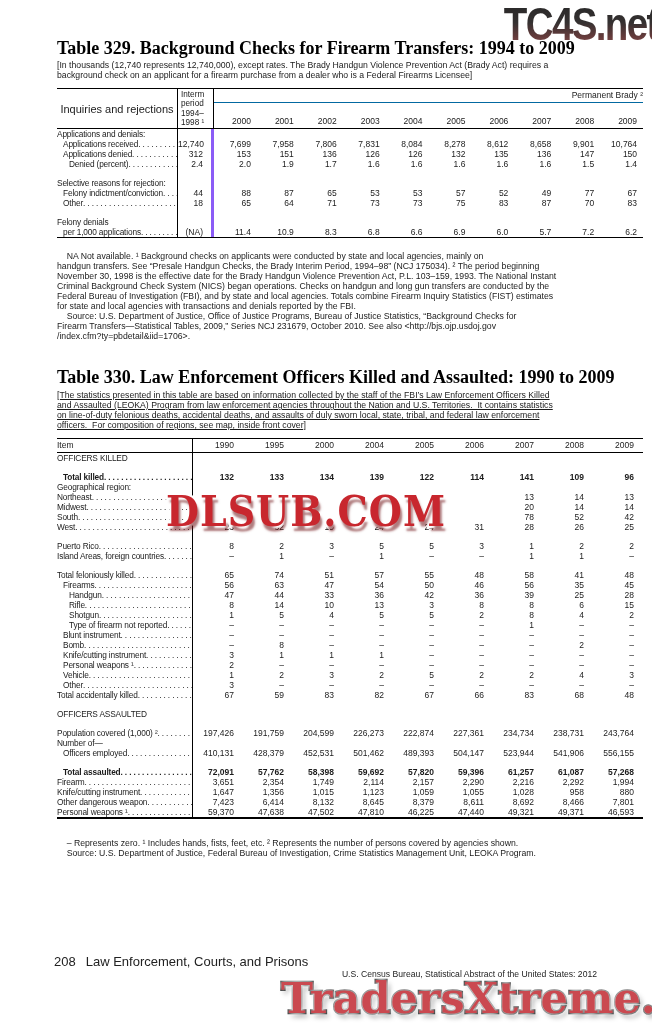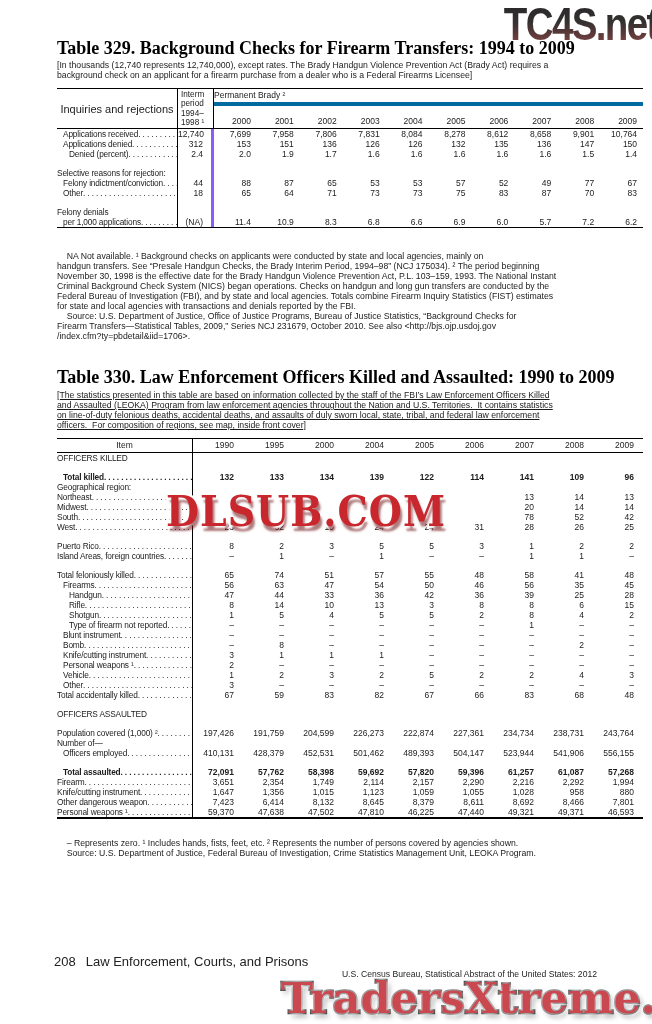--- a/index.html
+++ b/index.html
@@ -26,33 +26,33 @@
 
   
   #t329-wrap{top:88px;left:57px;width:586px;}
   #t329{border-bottom:1.5px solid #000;}
   .t329-head{display:flex;border-top:1.5px solid #000;border-bottom:1.5px solid #000;height:39px;}
   .t329-stub{width:121px;border-right:1px solid #000;display:flex;align-items:center;justify-content:center;
              font-size:11px;box-sizing:border-box;}
   .t329-interm{width:36px;border-right:1px solid #000;font-size:8.2px;line-height:9.4px;white-space:pre-wrap;
                padding:1px 0 0 3px;box-sizing:border-box;}
   .t329-brady{flex:1;display:flex;flex-direction:column;}
-  .t329-brady-t{text-align:left;border-bottom:4px solid #0369a1;font-size:8.5px;height:13px;line-height:13px;}
+  .t329-brady-t{text-align:right;border-bottom:1px solid #0369a1;font-size:8.5px;height:13px;line-height:13px;}
   .t329-years{flex:1;display:flex;align-items:flex-end;padding-bottom:2px;}
   .t329-years span{flex:1;text-align:right;padding-right:6px;box-sizing:border-box;font-size:8.5px;}
   #t329 .lblcell{width:121px;border-right:1px solid #000;}
   #t329 .val{flex:1;padding-right:6px;}
   #t329 .val:nth-child(2){flex:none;width:36px;border-right:3px solid #8b5cf6;padding-right:8px;}
   #fn329{top:251px;left:57px;}
 
   
   #t330-wrap{top:438px;left:57px;width:586px;}
   #t330{border-bottom:2px solid #000;}
   .t330-head{display:flex;border-top:1.5px solid #000;border-bottom:1.5px solid #000;height:13px;line-height:12px;font-size:8.5px;}
-  .t330-item{width:136px;border-right:1.5px solid #000;text-align:center;box-sizing:border-box;}
+  .t330-item{width:136px;border-right:1.5px solid #000;text-align:left;box-sizing:border-box;}
   .t330-years{flex:1;display:flex;}
   .t330-years span{flex:1;text-align:right;padding-right:9px;box-sizing:border-box;}
   #t330 .lblcell{width:136px;border-right:1.5px solid #000;}
   #t330 .val{flex:1;padding-right:9px;}
   #fn330{top:838px;left:57px;}
 
   
   .pageline{top:954px;left:54px;font-size:13px;color:#222;}
   .pageline .num{margin-right:10px;}
   .srcline{top:969px;right:55px;font-size:8.6px;color:#222;}
@@ -99,20 +99,36 @@
               <span>2005</span>
               <span>2006</span>
               <span>2007</span>
               <span>2008</span>
               <span>2009</span>
             </div>
         </div>
       </div>
       <div>
           <div class="trow">
+            <div class="tcell lblcell">
+              <span class="txt">Applications and denials:</span>
+            </div>
+            <div class="tcell val"></div>
+            <div class="tcell val"></div>
+            <div class="tcell val"></div>
+            <div class="tcell val"></div>
+            <div class="tcell val"></div>
+            <div class="tcell val"></div>
+            <div class="tcell val"></div>
+            <div class="tcell val"></div>
+            <div class="tcell val"></div>
+            <div class="tcell val"></div>
+            <div class="tcell val"></div>
+          </div>
+          <div class="trow">
             <div class="tcell lblcell i1">
               <span class="txt">Applications received</span>
               <span class="dots"></span>
             </div>
             <div class="tcell val">12,740</div>
             <div class="tcell val">7,699</div>
             <div class="tcell val">7,958</div>
             <div class="tcell val">7,806</div>
             <div class="tcell val">7,831</div>
             <div class="tcell val">8,084</div>

